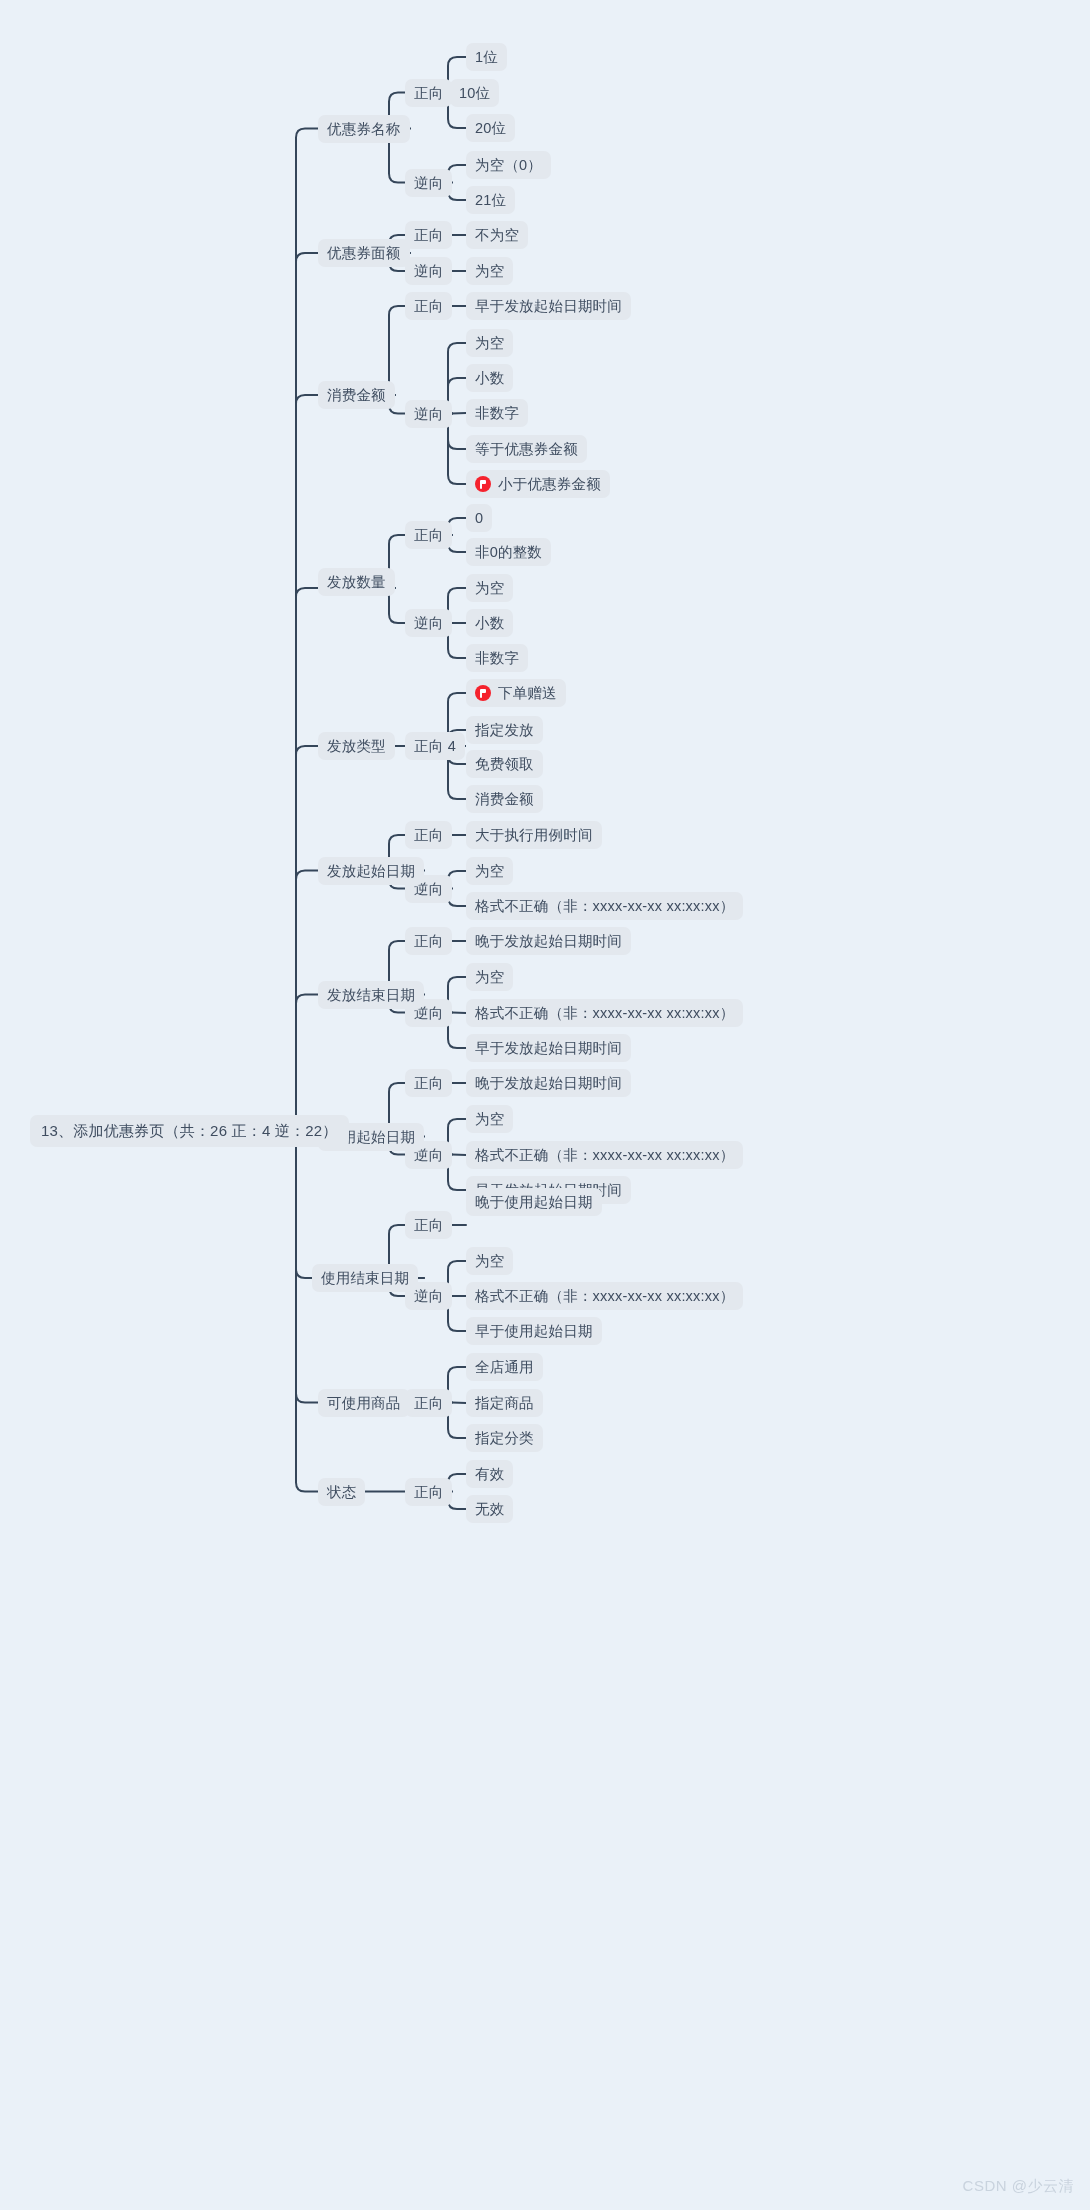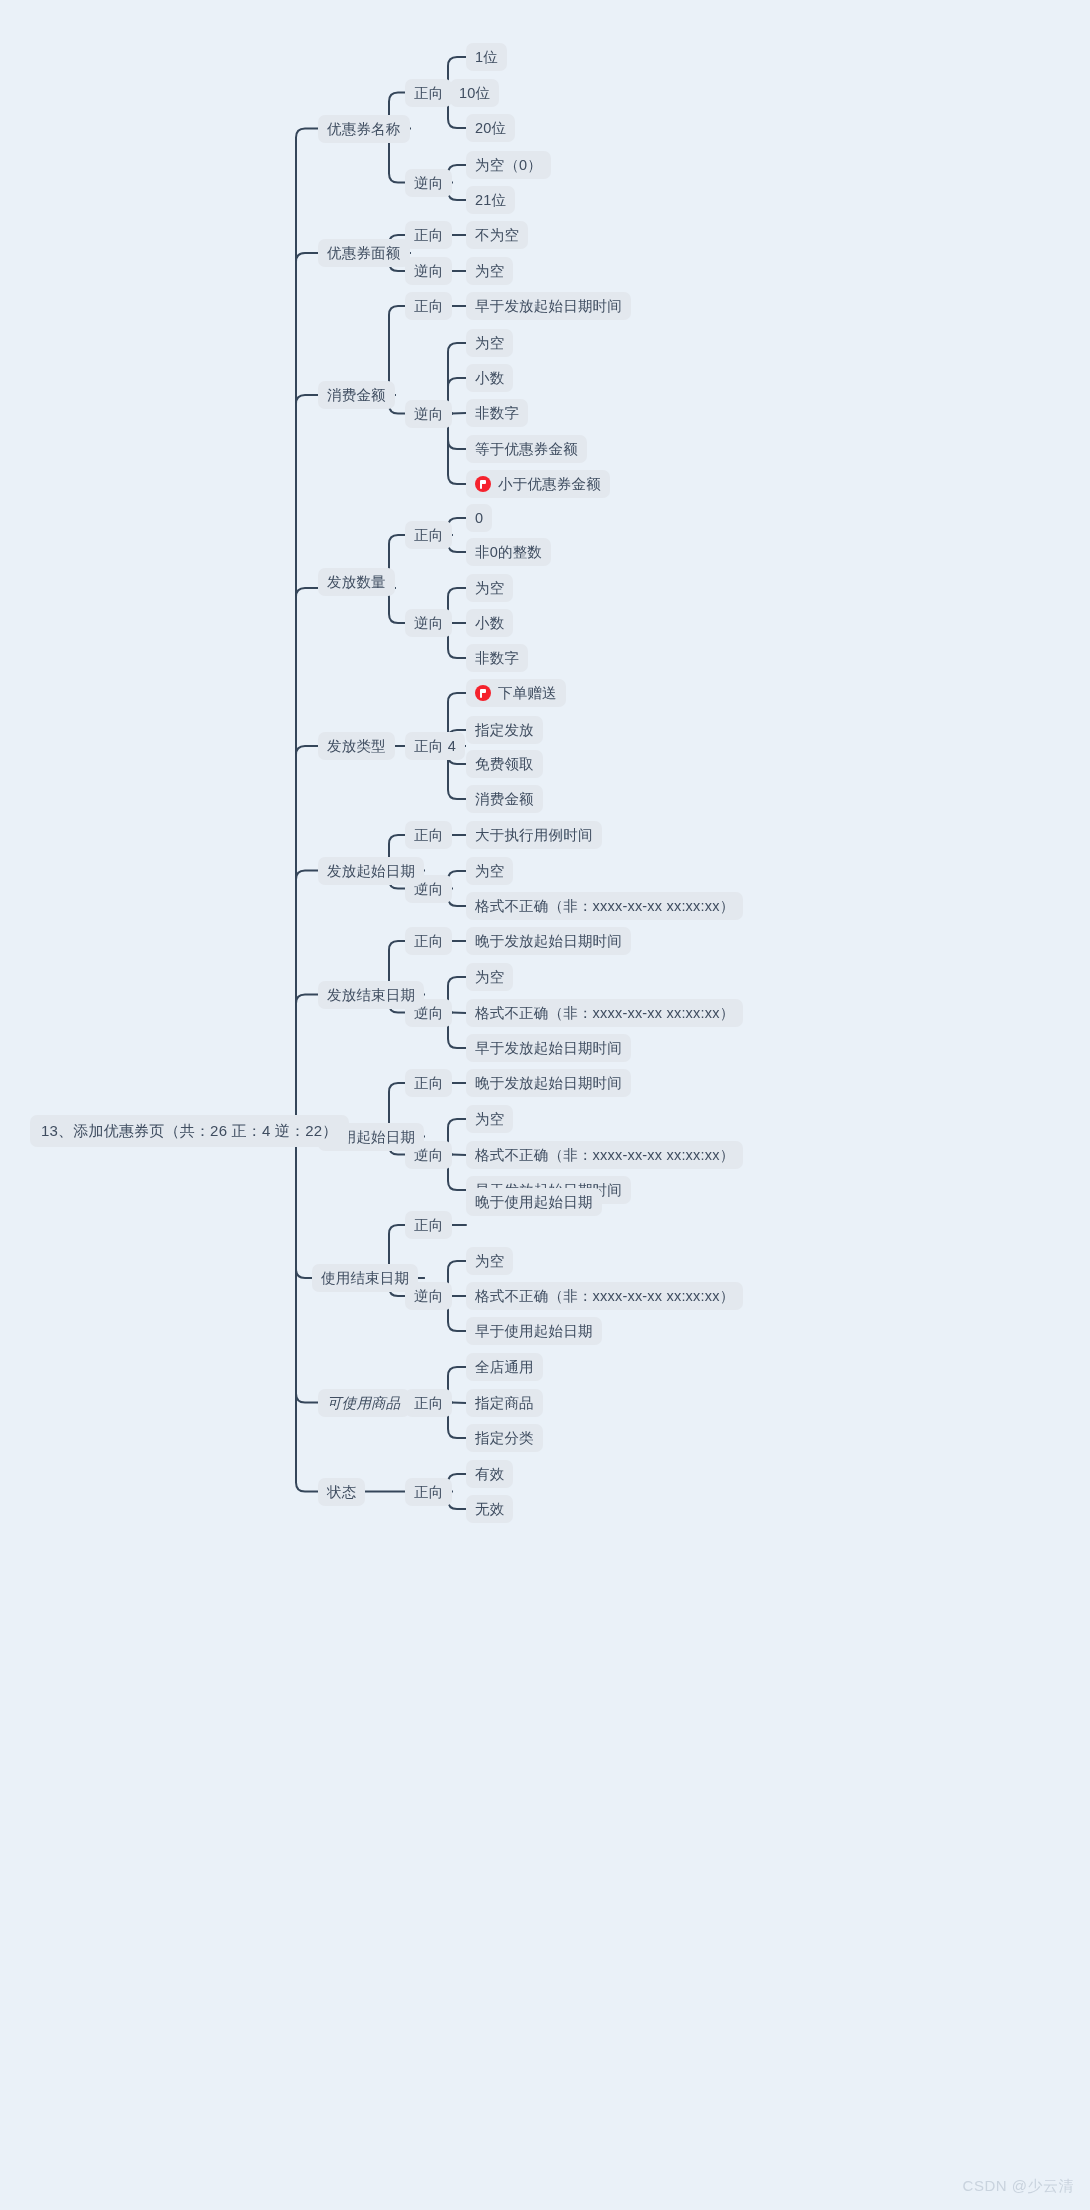--- a/index.html
+++ b/index.html
@@ -336,21 +336,21 @@
       </div>
       <div class="node " style="left: 466px; top: 1389px; align-items: center;">
         <span>指定商品</span>
       </div>
       <div class="node " style="left: 466px; top: 1424px;">
         <span>指定分类</span>
       </div>
       <div class="node " style="left: 405px; top: 1388.5px;">
         <span>正向</span>
       </div>
-      <div class="node " style="left: 318px; top: 1388.5px; font-style: italic;">
+      <div class="node " style="left: 318px; top: 1388.5px;">
         <span>可使用商品</span>
       </div>
       <div class="node " style="left: 466px; top: 1460px;">
         <span>有效</span>
       </div>
       <div class="node " style="left: 466px; top: 1495px; justify-content: flex-end;">
         <span>无效</span>
       </div>
       <div class="node " style="left: 405px; top: 1477.5px;">
         <span>正向</span>

